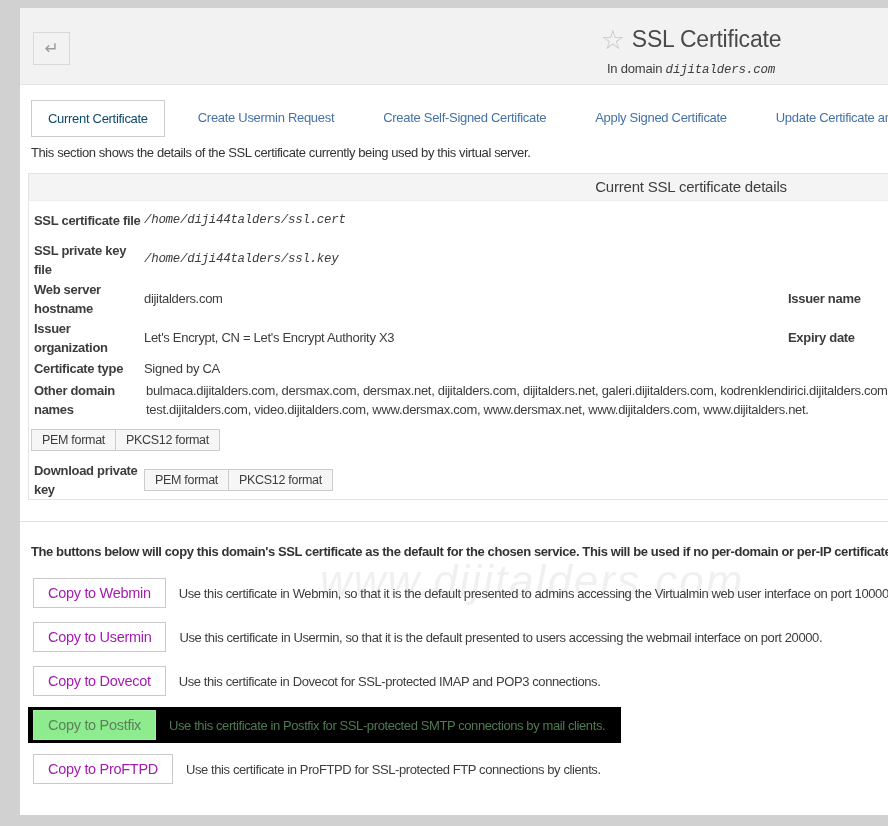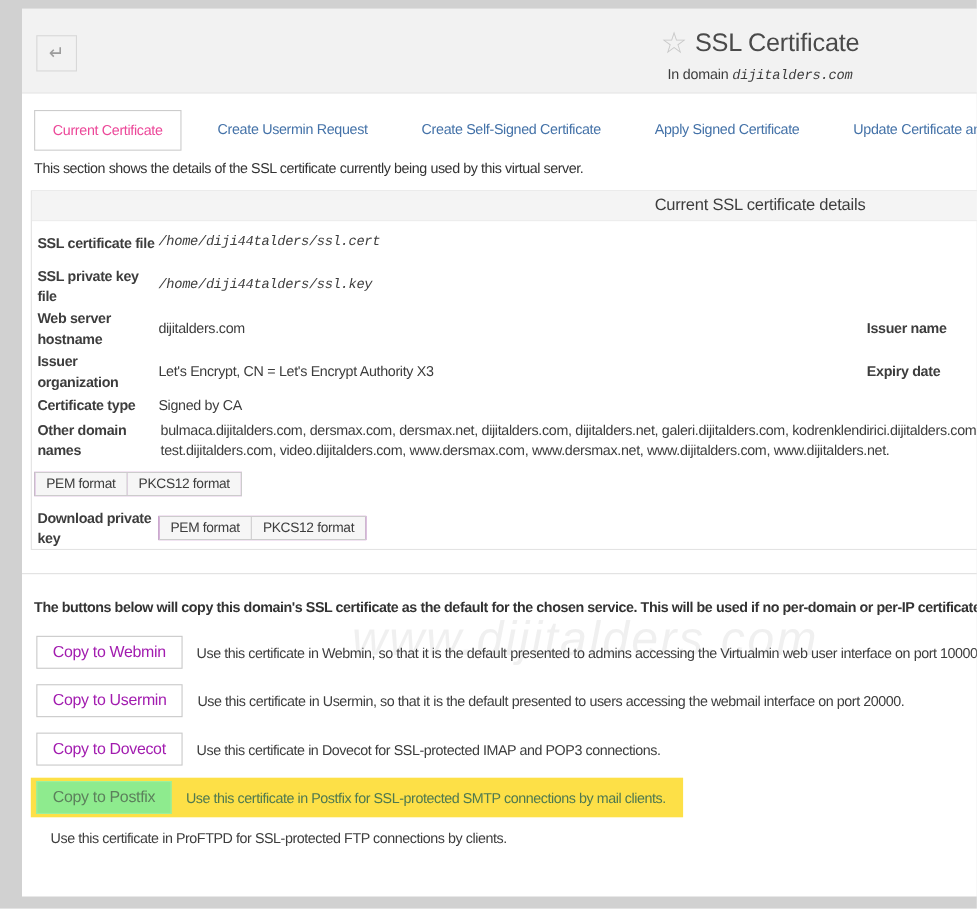--- a/index.html
+++ b/index.html
@@ -33,21 +33,21 @@
   .star { color:#c8c8c8; font-size:27px; margin-right:7px; vertical-align:-2px; }
   .subtitle { font-size:13px; color:#3d3d3d; margin-top:5px; letter-spacing:-0.2px; }
   .subtitle .mono { font-family:"Liberation Mono","DejaVu Sans Mono",monospace; font-style:italic; font-size:12.5px; }
   
   .tabs { display:flex; gap:17px; margin:15px 0 0 11px; align-items:stretch; }
   .tab {
     padding:10px 16px; font-size:13px; letter-spacing:-0.3px;
     color:#4472a8; cursor:pointer; white-space:nowrap;
   }
   .tab.active {
-    background:#fff; border:1px solid #cccccc; color:#ec4899; cursor:default;
+    background:#fff; border:1px solid #cccccc; color:#0c4a6e; cursor:default;
   }
   
   .intro { margin:8px 0 0 11px; font-size:13px; letter-spacing:-0.4px; color:#333; white-space:nowrap; }
   
   .cert-table { margin:13px 8px 0 8px; border:1px solid #e3e3e3; }
   .cert-table-header {
     background:#f4f4f4; border-bottom:1px solid #ededed;
     text-align:center; font-size:15px; color:#3d3d3d;
     padding:4px 0 5px 0; letter-spacing:-0.2px;
   }
@@ -75,21 +75,21 @@
   .service-row {
     display:flex; align-items:center; width:fit-content;
     margin:0 0 8px 8px; padding:3px 16px 3px 5px;
   }
   .copy-btn {
     border:1px solid #c9c9c9; background:#ffffff;
     padding:6px 14px; font-size:14.5px; letter-spacing:-0.3px;
     color:#a21caf; font-family:inherit; cursor:pointer; white-space:nowrap;
   }
   .service-desc { margin-left:13px; font-size:13px; letter-spacing:-0.4px; color:#3d3d3d; white-space:nowrap; }
-  .service-row.highlight { background:#fde047; }
+  .service-row.highlight { background:#000000; }
   .service-row.highlight .copy-btn { background:#8eeb8e; border-color:#9df09d; color:#5c805c; }
   .service-row.highlight .service-desc { color:#4f7950; }
   
   .watermark {
     position:absolute; left:300px; top:548px;
     font-family:Liberation Sans, sans-serif; font-style:italic;
     font-size:44px; letter-spacing:2px; color:rgba(90,90,90,0.09);
     pointer-events:none; white-space:nowrap;
   }
 </style>
@@ -196,19 +196,20 @@
     </div>
     <div class="service-row">
       <button class="copy-btn">Copy to Dovecot</button>
       <span class="service-desc">Use this certificate in Dovecot for SSL-protected IMAP and POP3 connections.</span>
     </div>
     <div class="service-row highlight">
       <button class="copy-btn">Copy to Postfix</button>
       <span class="service-desc">Use this certificate in Postfix for SSL-protected SMTP connections by mail clients.</span>
     </div>
     <div class="service-row">
+      <button class="copy-btn">Copy to ProFTPD</button>
       <span class="service-desc">Use this certificate in ProFTPD for SSL-protected FTP connections by clients.</span>
     </div>
   </div>
 
   <div class="watermark">www.dijitalders.com</div>
 
 </div>
 
 </body></html>

